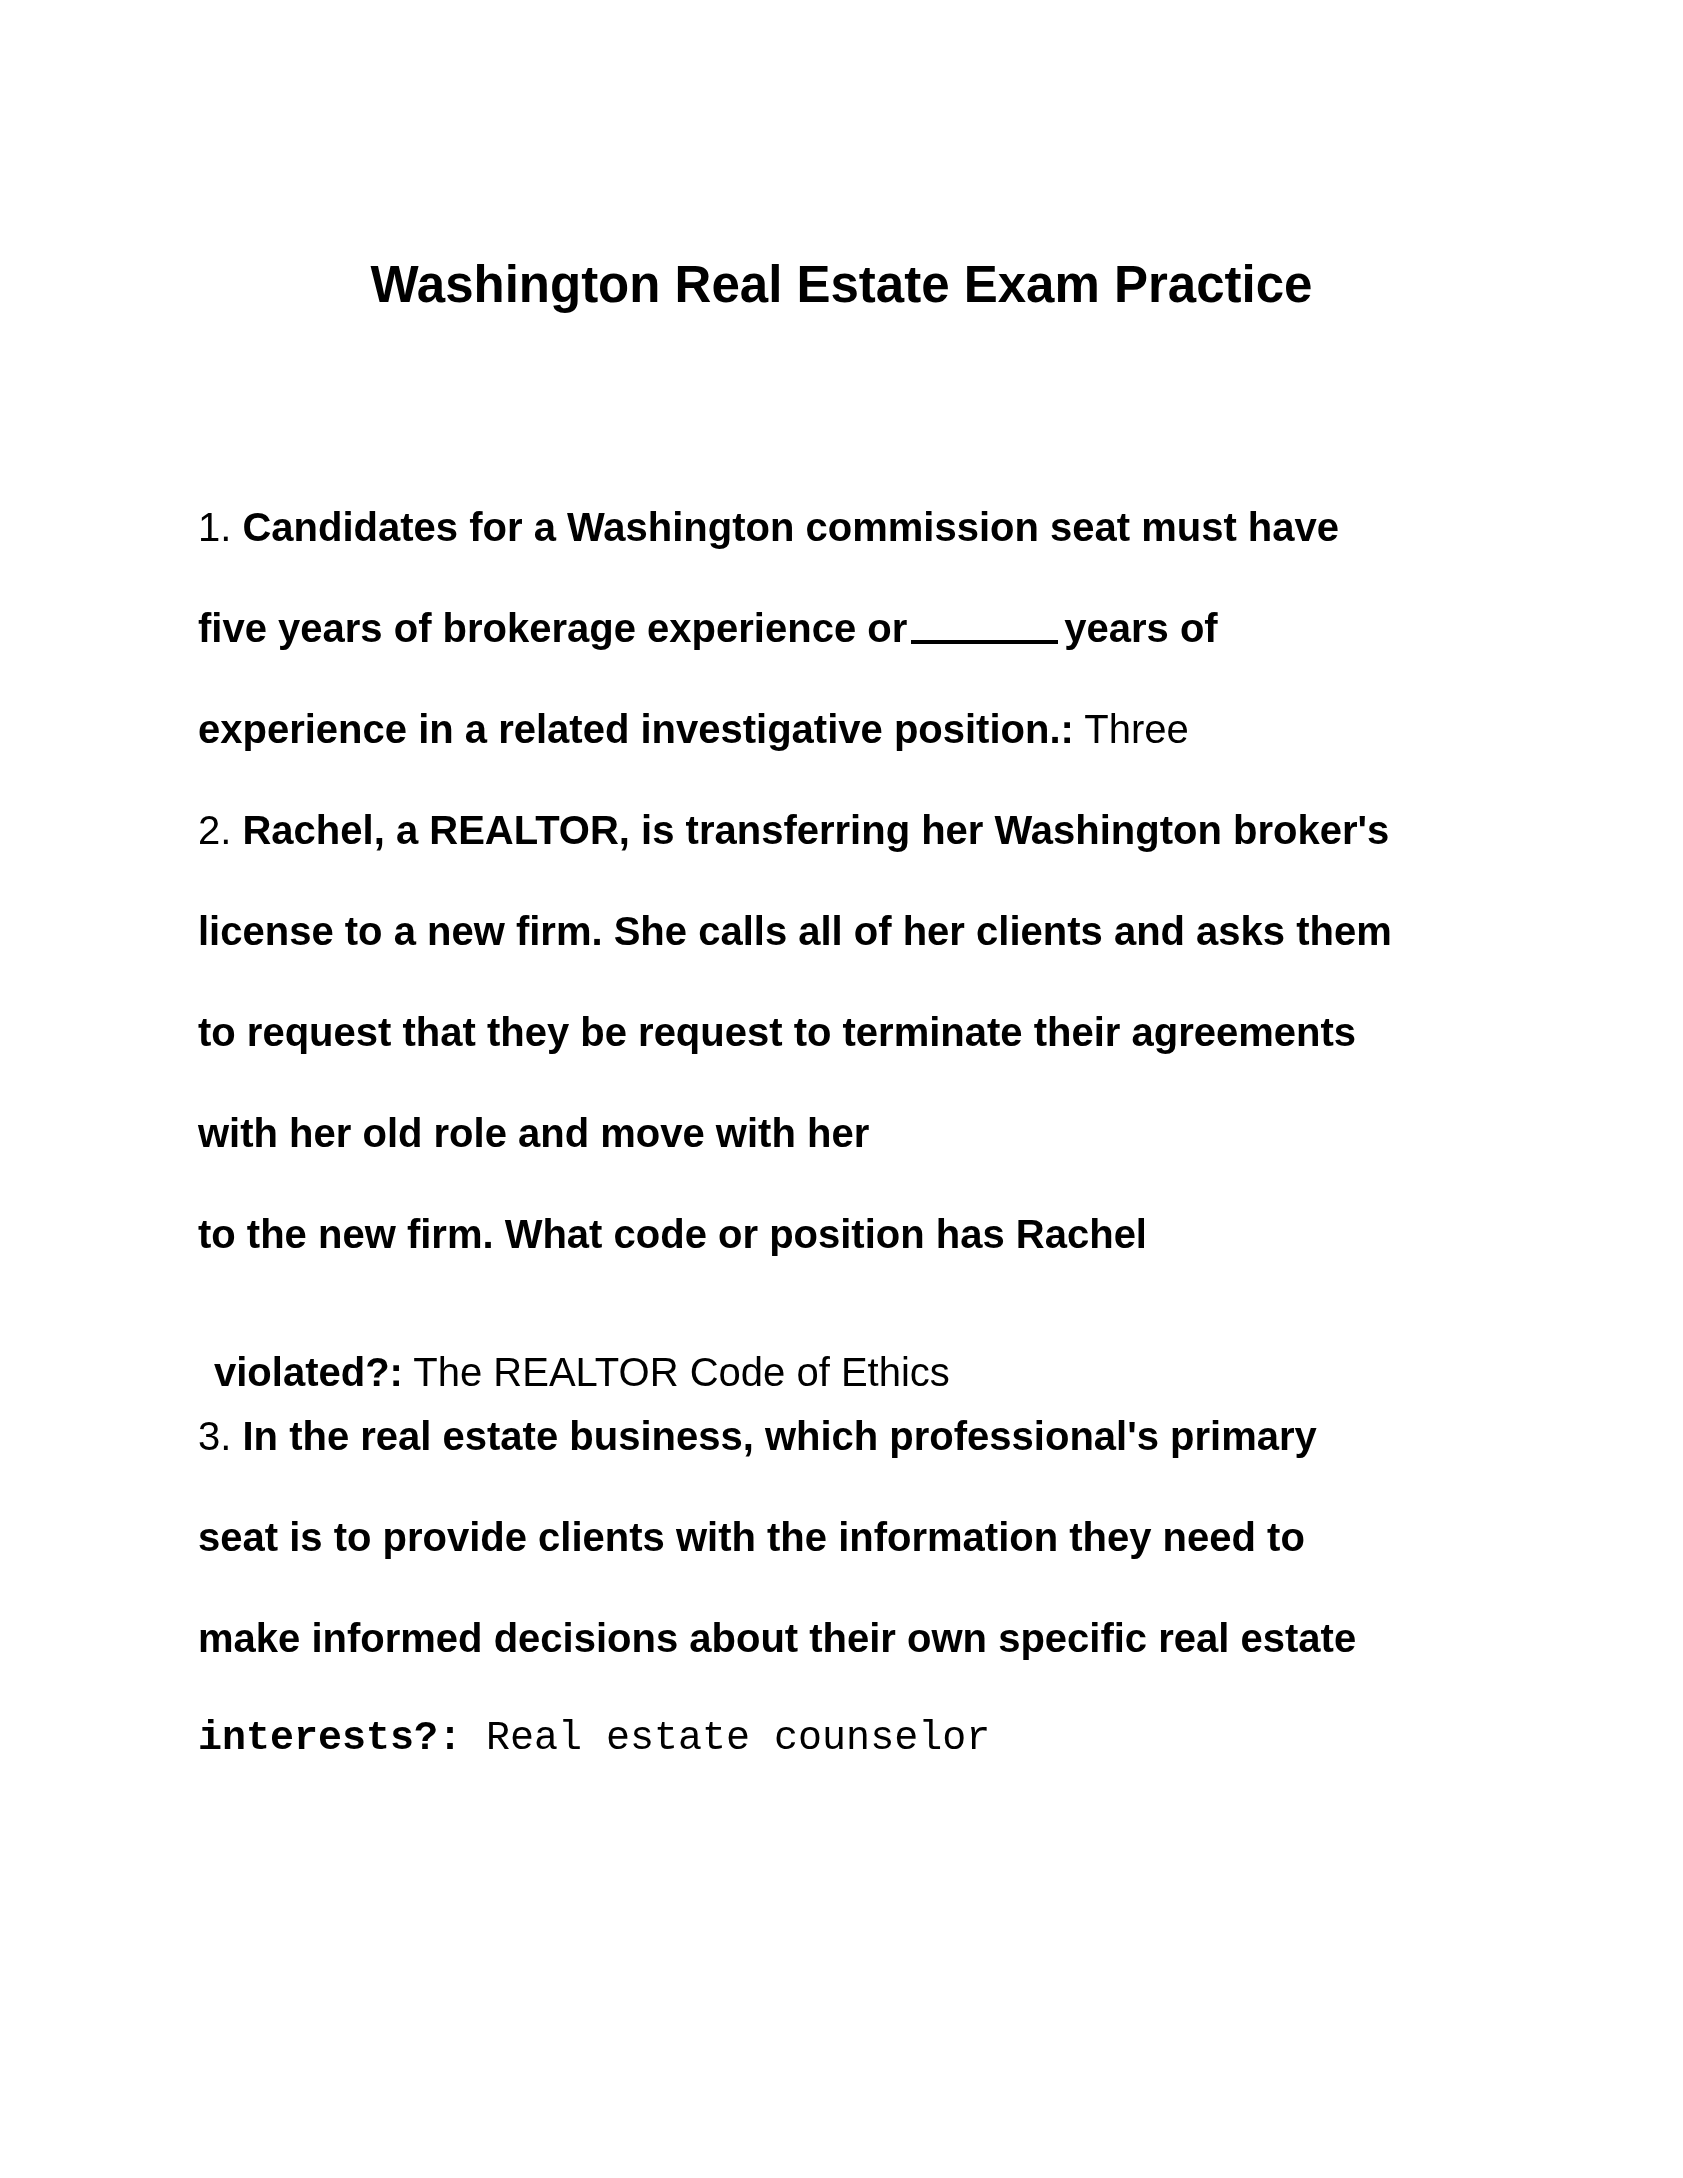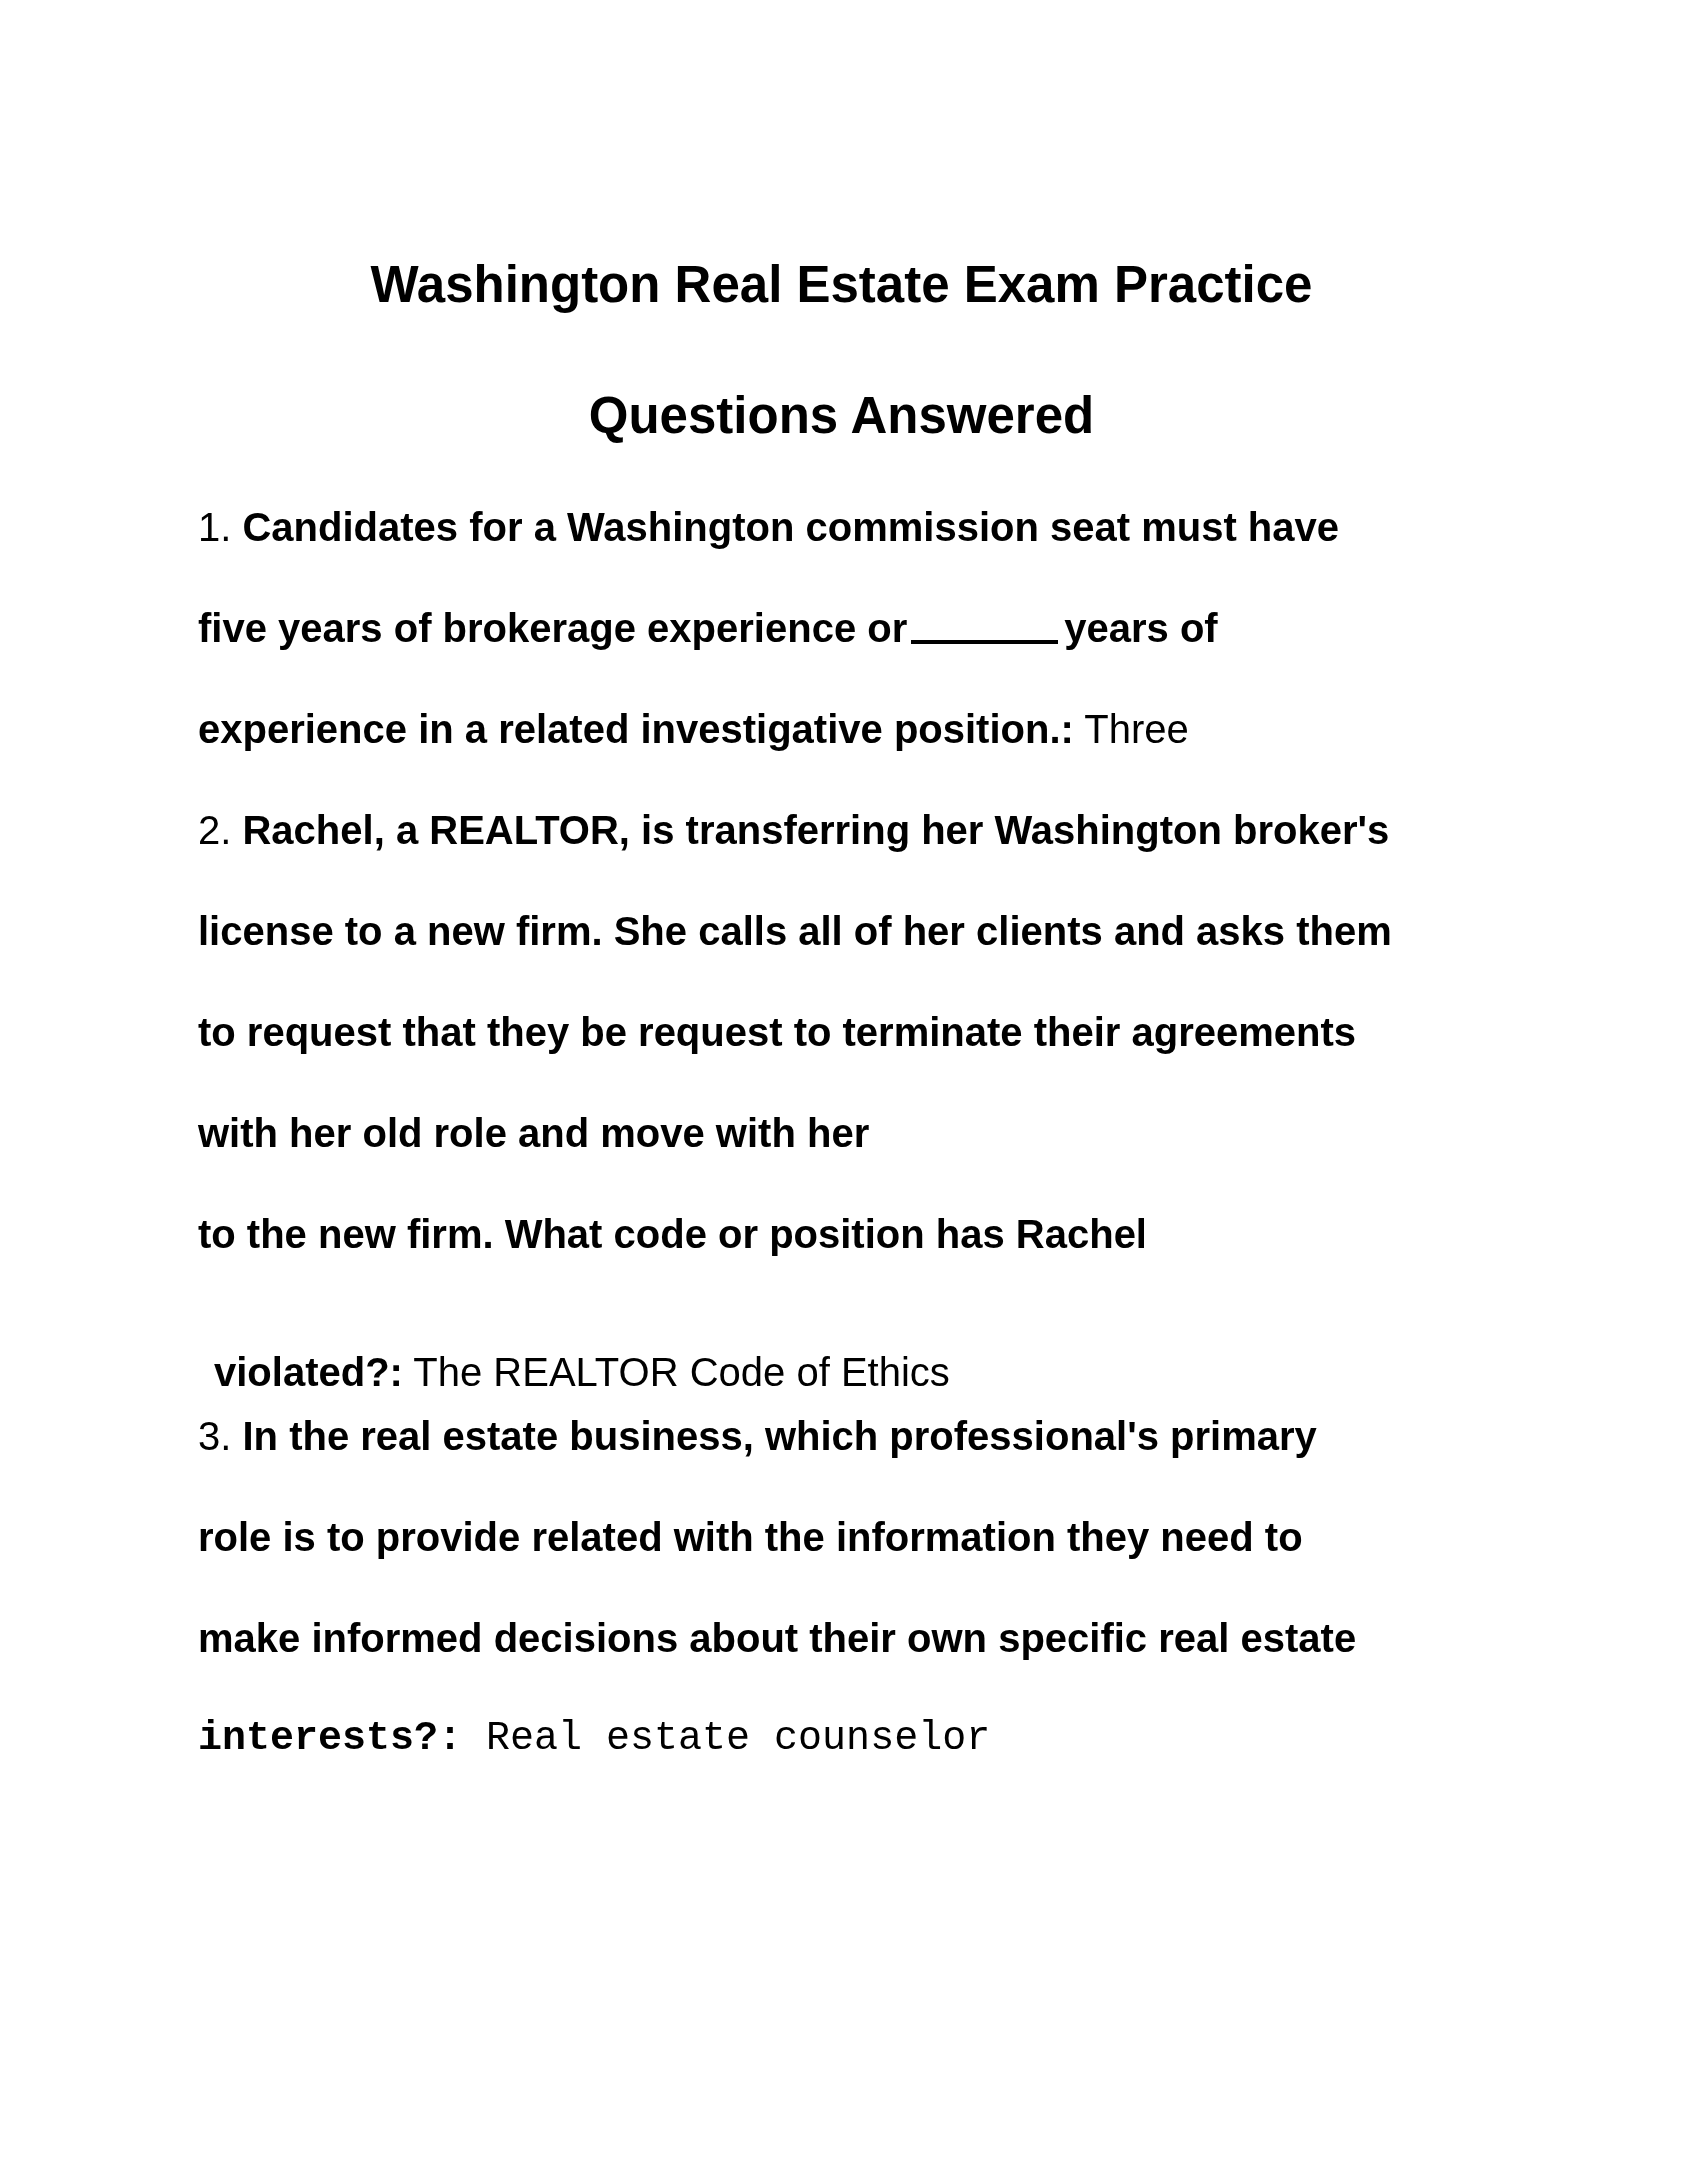--- a/index.html
+++ b/index.html
@@ -56,21 +56,20 @@
       position: relative;
       top: 2px;
     }
   </style>
 </head>
 <body>
 
 <div class="page">
 
   <h1 class="title title-line-1">Washington Real Estate Exam Practice</h1>
-  <h1 class="title title-line-2">Questions Answered</h1>
 
   <div>
     <div class="line" style="top:503px;">
       <span class="num">1.</span>
       <span class="q">Candidates for a Washington commission seat must have</span>
     </div>
     <div class="line" style="top:604px;">
       <span class="q">five years of brokerage experience or</span><span class="blank"></span><span class="q">years of</span>
     </div>
     <div class="line" style="top:705px;">
@@ -101,21 +100,21 @@
       <span class="a">The REALTOR Code of Ethics</span>
     </div>
   </div>
 
   <div>
     <div class="line" style="top:1412px;">
       <span class="num">3.</span>
       <span class="q">In the real estate business, which professional's primary</span>
     </div>
     <div class="line" style="top:1513px;">
-      <span class="q">role is to provide related with the information they need to</span>
+      <span class="q">seat is to provide clients with the information they need to</span>
     </div>
     <div class="line" style="top:1614px;">
       <span class="q">make informed decisions about their own specific real estate</span>
     </div>
     <div class="line" style="top:1715px;font-family:Liberation Mono, monospace;">
       <span class="q">interests?:</span>
       <span class="a">Real estate counselor</span>
     </div>
   </div>
 

